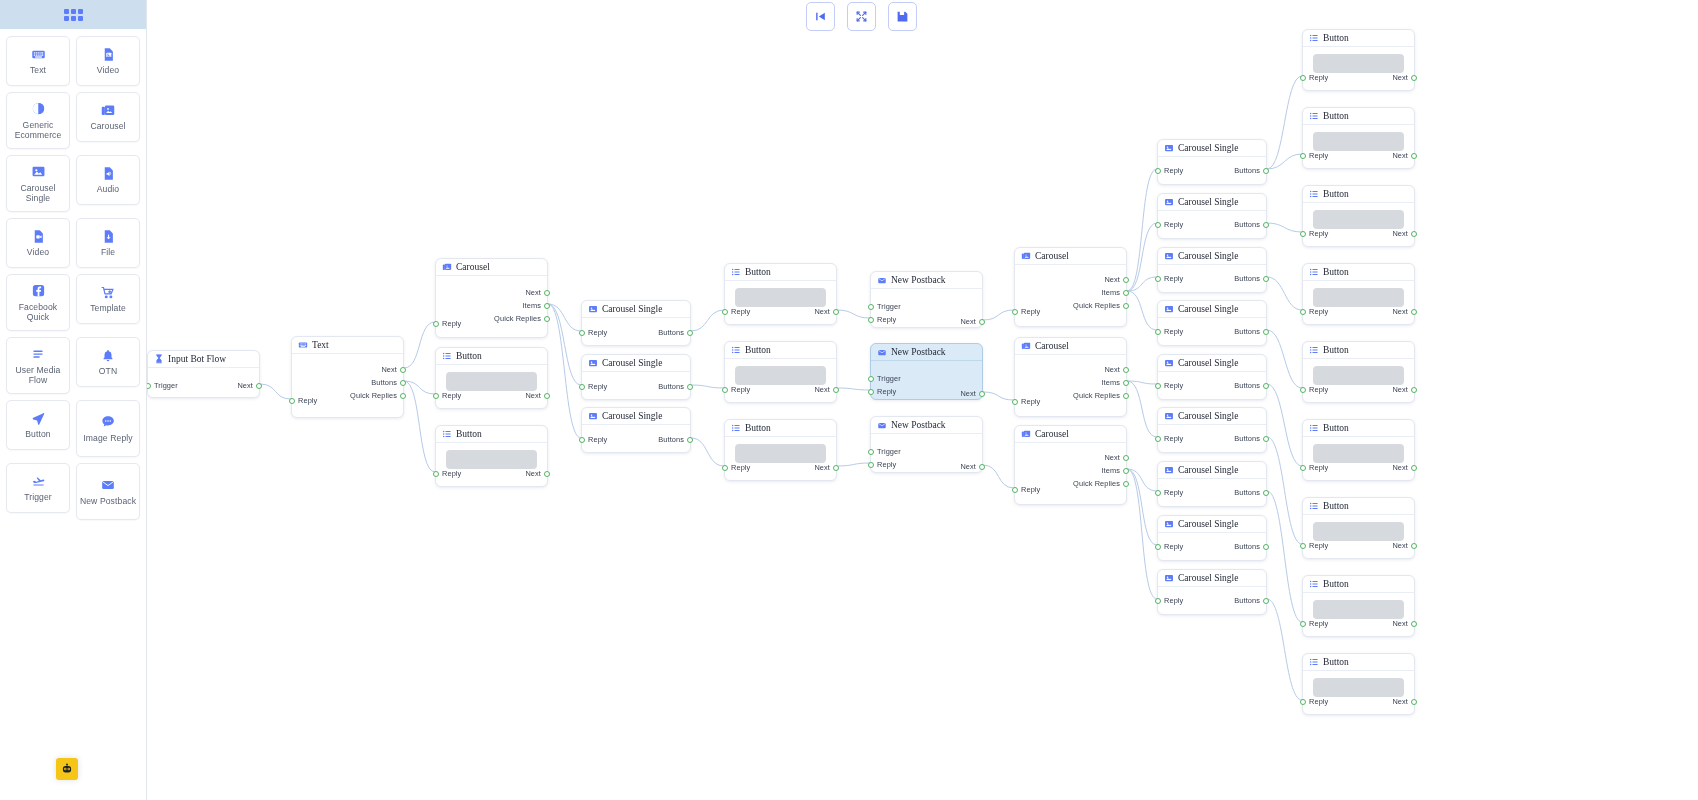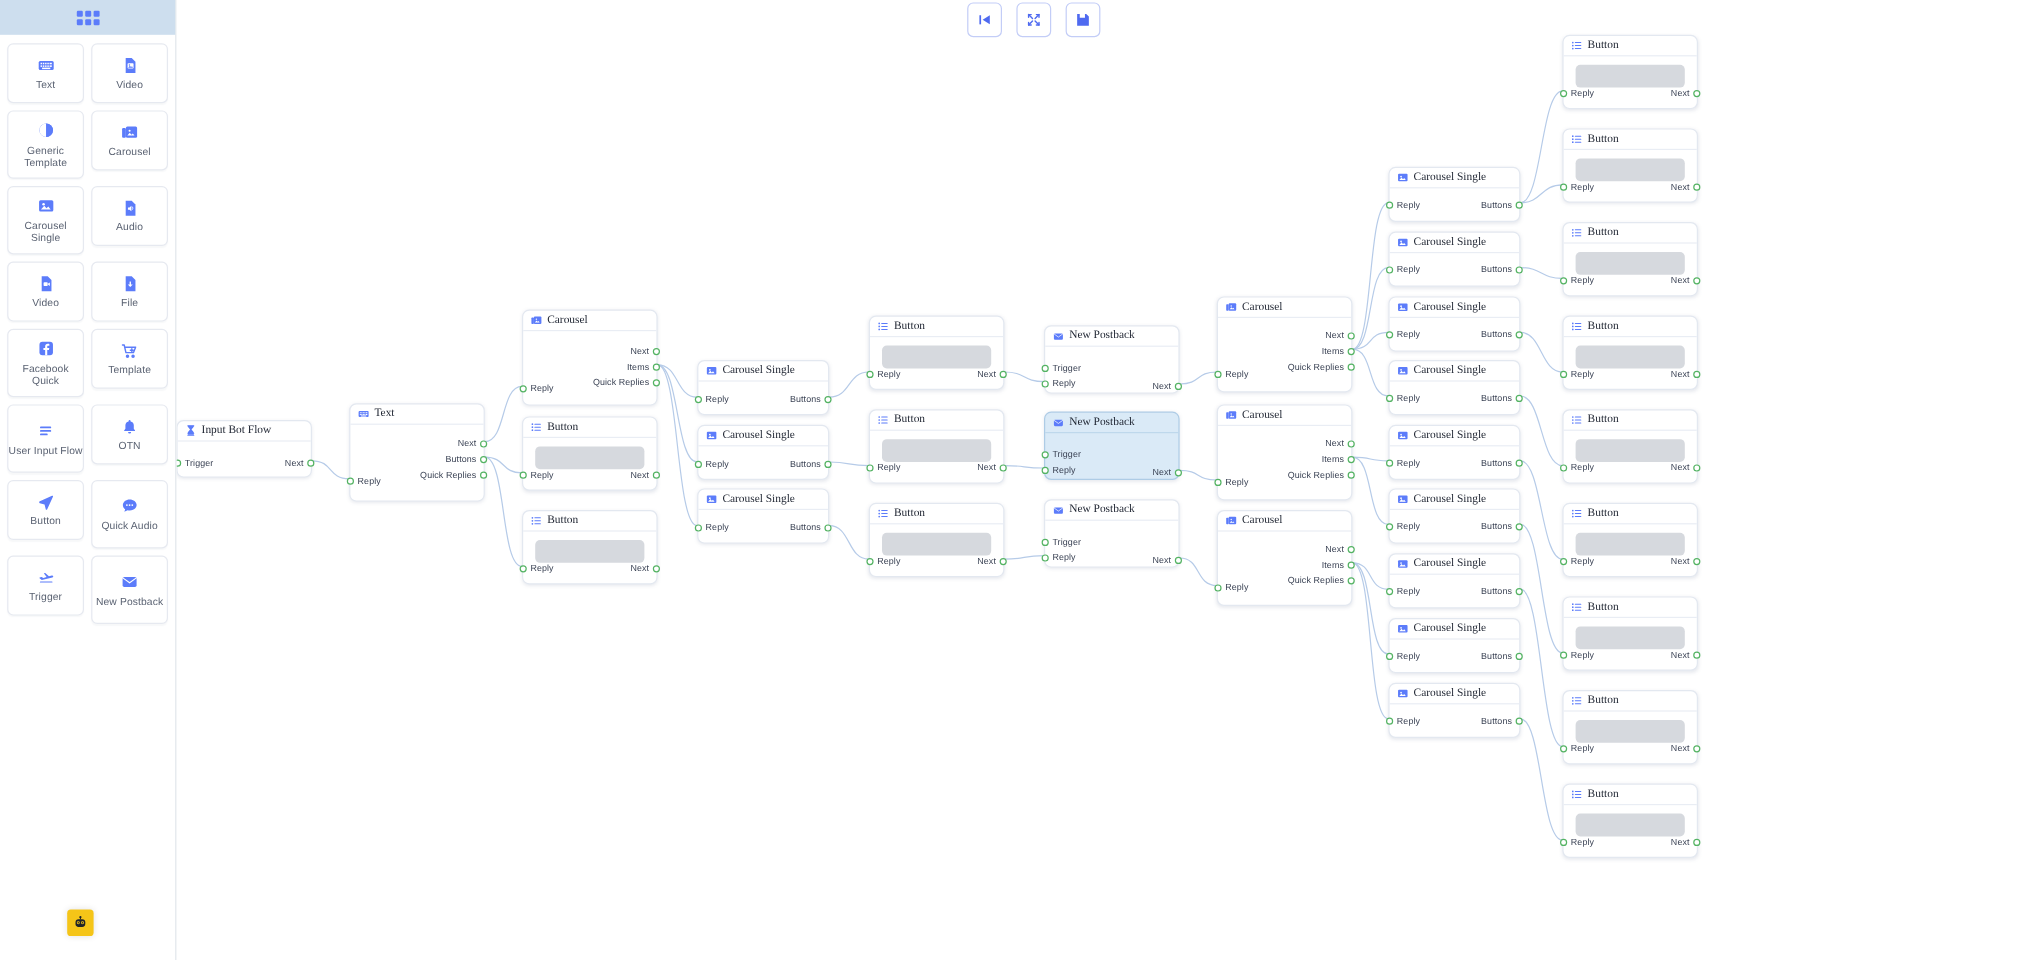--- a/index.html
+++ b/index.html
@@ -125,21 +125,21 @@
           <div class="pal-label">Video</div>
         </div>
         <div class="pal-item tall">
           <span class="pal-ico">
             <svg width="15" height="15" viewBox="0 0 24 24" fill="currentColor">
               <circle cx="12" cy="12" r="9"></circle>
               <path d="M12 3a9 9 0 000 18z" fill="#fff"></path>
               <path d="M12 3a9 9 0 010 18z"></path>
             </svg>
           </span>
-          <div class="pal-label">Generic Template</div>
+          <div class="pal-label">Generic Ecommerce</div>
         </div>
         <div class="pal-item">
           <span class="pal-ico">
             <svg width="16" height="15" viewBox="0 0 24 24" fill="currentColor">
               <rect x="2" y="6" width="5" height="13" rx="1.5"></rect>
               <rect x="7" y="4" width="15" height="15" rx="2"></rect>
               <g fill="#fff">
                 <circle cx="12" cy="9.5" r="1.4"></circle>
                 <path d="M9 16l3.2-3.8 2.3 2.6 1.8-1.6 2.2 2.8z"></path>
               </g>
@@ -216,21 +216,21 @@
           <div class="pal-label">Template</div>
         </div>
         <div class="pal-item tall">
           <span class="pal-ico">
             <svg width="16" height="14" viewBox="0 0 24 24" fill="currentColor">
               <rect x="4" y="6" width="16" height="2.4" rx="1.2"></rect>
               <rect x="4" y="11" width="16" height="2.4" rx="1.2"></rect>
               <rect x="4" y="16" width="11" height="2.4" rx="1.2"></rect>
             </svg>
           </span>
-          <div class="pal-label">User Input Flow</div>
+          <div class="pal-label">User Media Flow</div>
         </div>
         <div class="pal-item">
           <span class="pal-ico">
             <svg width="14" height="15" viewBox="0 0 24 24" fill="currentColor">
               <path d="M12 2.5a1.4 1.4 0 011.4 1.4v.7A5.8 5.8 0 0118 10.2V15l1.8 2.4v1H4.2v-1L6 15v-4.8a5.8 5.8 0 014.6-5.6v-.7A1.4 1.4 0 0112 2.5z"></path>
               <path d="M9.8 19.6h4.4a2.2 2.2 0 01-4.4 0z"></path>
             </svg>
           </span>
           <div class="pal-label">OTN</div>
         </div>
@@ -246,21 +246,21 @@
           <span class="pal-ico">
             <svg width="16" height="15" viewBox="0 0 24 24" fill="currentColor">
               <path d="M12 3.5c5.2 0 9.4 3.3 9.4 7.4s-4.2 7.4-9.4 7.4a12 12 0 01-2.6-.3l-4.4 2 1.1-3.3c-1.9-1.4-3.1-3.4-3.1-5.8 0-4.1 4.2-7.4 9-7.4z"></path>
               <g fill="#fff">
                 <circle cx="8.4" cy="11" r="1.2"></circle>
                 <circle cx="12" cy="11" r="1.2"></circle>
                 <circle cx="15.6" cy="11" r="1.2"></circle>
               </g>
             </svg>
           </span>
-          <div class="pal-label">Quick Audio</div>
+          <div class="pal-label">Image Reply</div>
         </div>
         <div class="pal-item">
           <span class="pal-ico">
             <svg width="17" height="14" viewBox="0 0 24 24" fill="currentColor">
               <path d="M2.5 12.4l3-.7 2.4 1.4 4.7-1.3-4-5.3 2-.6 5.3 4.7 4.2-1.1c.9-.2 1.7.2 1.9 1 .2.8-.3 1.6-1.2 1.8L5.7 16 2.5 13.6z"></path>
               <rect x="3" y="18" width="18" height="1.6" rx=".8"></rect>
             </svg>
           </span>
           <div class="pal-label">Trigger</div>
         </div>

